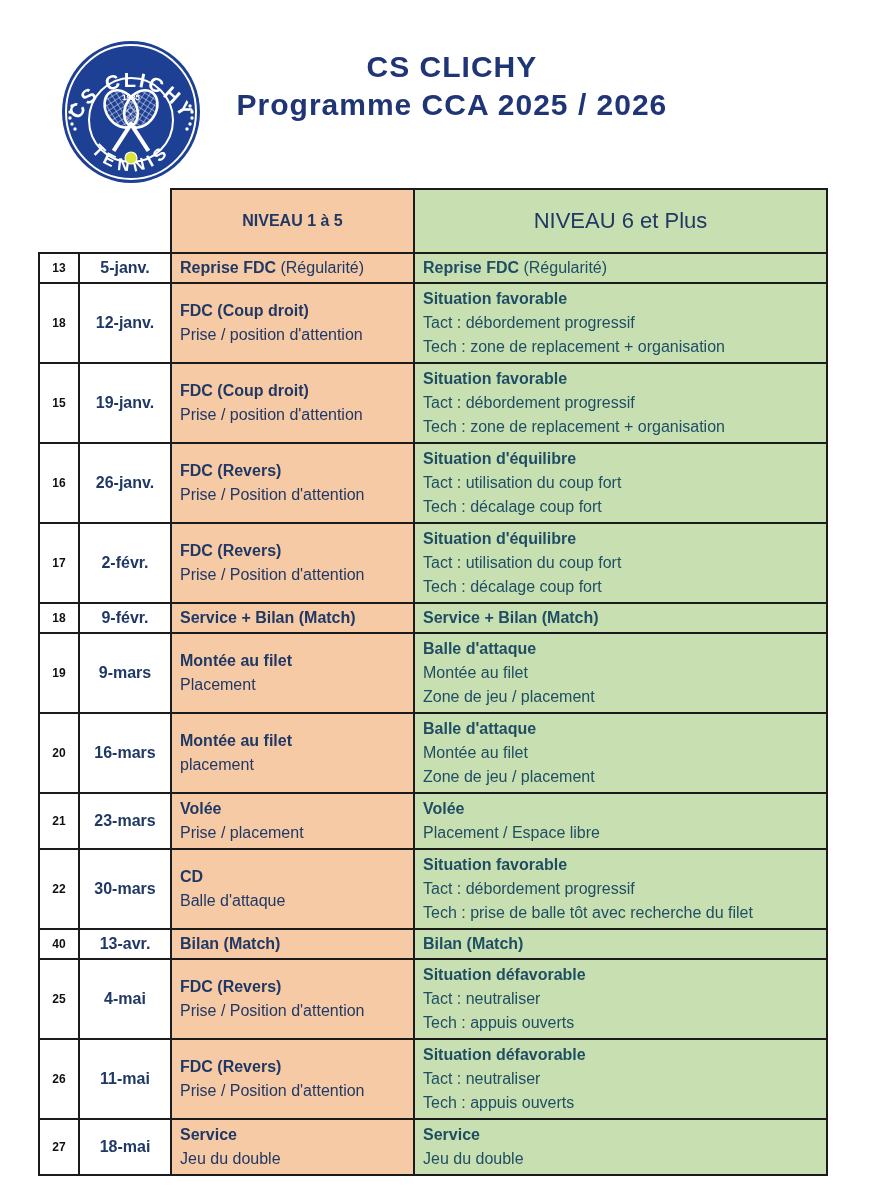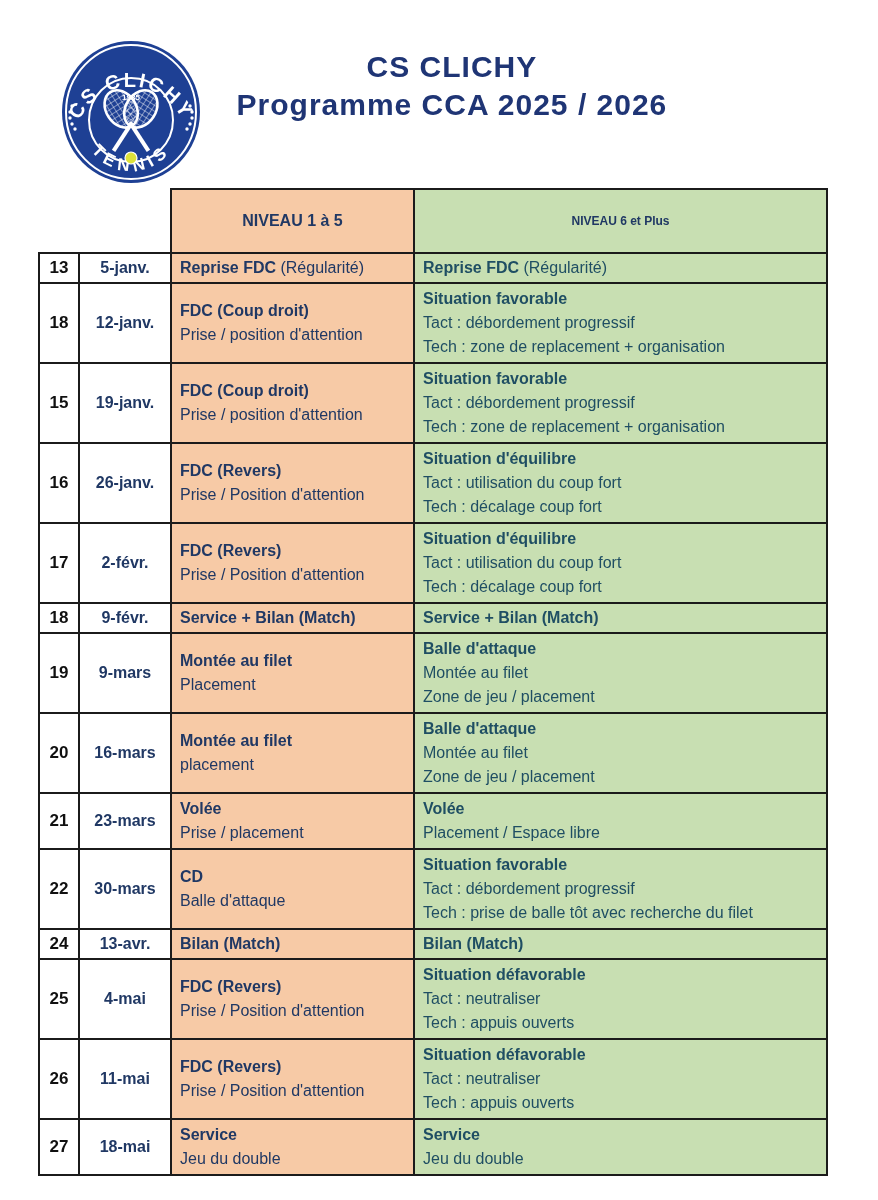--- a/index.html
+++ b/index.html
@@ -42,25 +42,25 @@
   }
   .schedule th.corner{
     border:none;background:#ffffff;
   }
   .schedule th.h-n1{
     background:var(--orange);color:var(--navy);
     font-size:16px;height:64px;font-weight:bold;text-align:center;
   }
   .schedule th.h-n2{
     background:var(--green);color:var(--navy);
-    font-size:12px;height:64px;font-weight:bold;text-align:center;
+    font-size:22px;height:64px;font-weight:normal;text-align:center;
   }
   td.week{
     background:#ffffff;color:#101010;font-weight:bold;
-    font-size:17px;text-align:center;
+    font-size:12px;text-align:center;
   }
   td.date{
     background:#ffffff;color:var(--navy);font-weight:bold;
     font-size:16px;text-align:center;border-radius:10px;
   }
   td.n1{
     background:var(--orange);color:var(--navy);
     padding:3px 8px;font-size:16px;
   }
   td.n2{
@@ -260,21 +260,21 @@
           <div class="line"><span class="b">CD</span></div>
           <div class="line"><span>Balle d'attaque</span></div>
         </td>
         <td class="n2">
           <div class="line"><span class="b">Situation favorable</span></div>
           <div class="line"><span>Tact : débordement progressif</span></div>
           <div class="line"><span>Tech : prise de balle tôt avec recherche du filet</span></div>
         </td>
       </tr>
       <tr class="single">
-        <td class="week">24</td>
+        <td class="week">40</td>
         <td class="date">13-avr.</td>
         <td class="n1">
           <div class="line"><span class="b">Bilan (Match)</span></div>
         </td>
         <td class="n2">
           <div class="line"><span class="b">Bilan (Match)</span></div>
         </td>
       </tr>
       <tr>
         <td class="week">25</td>

